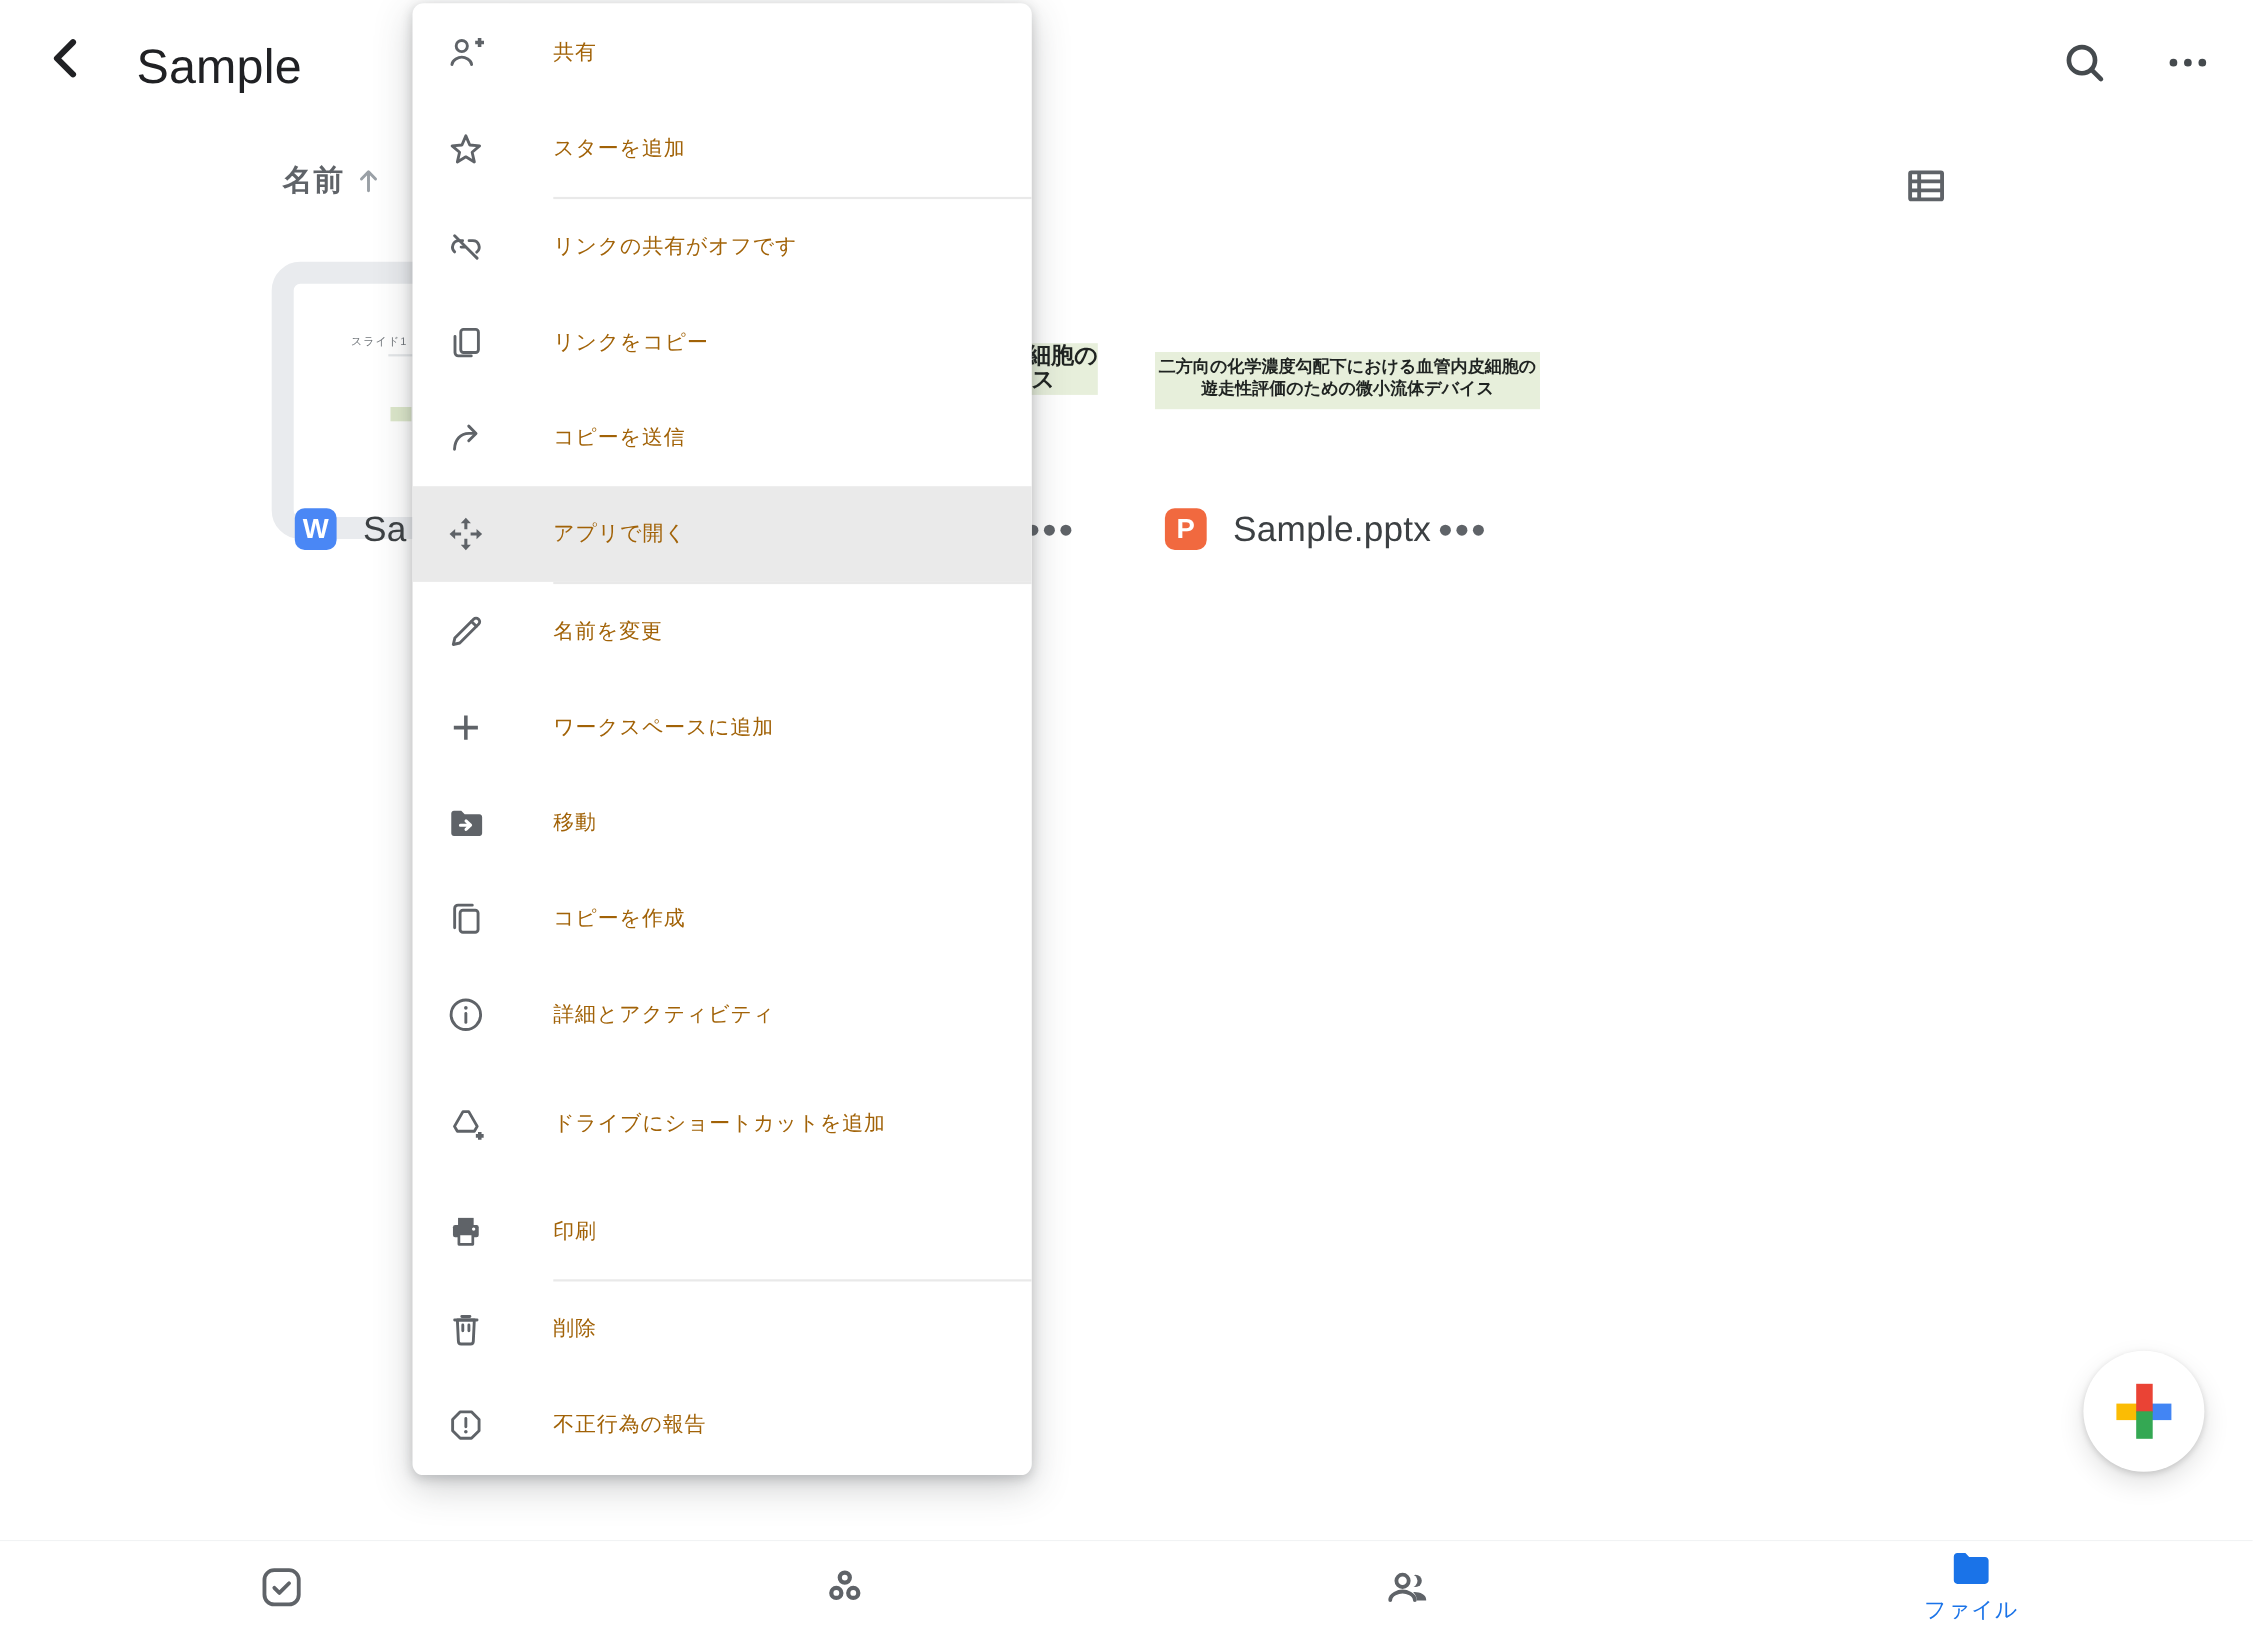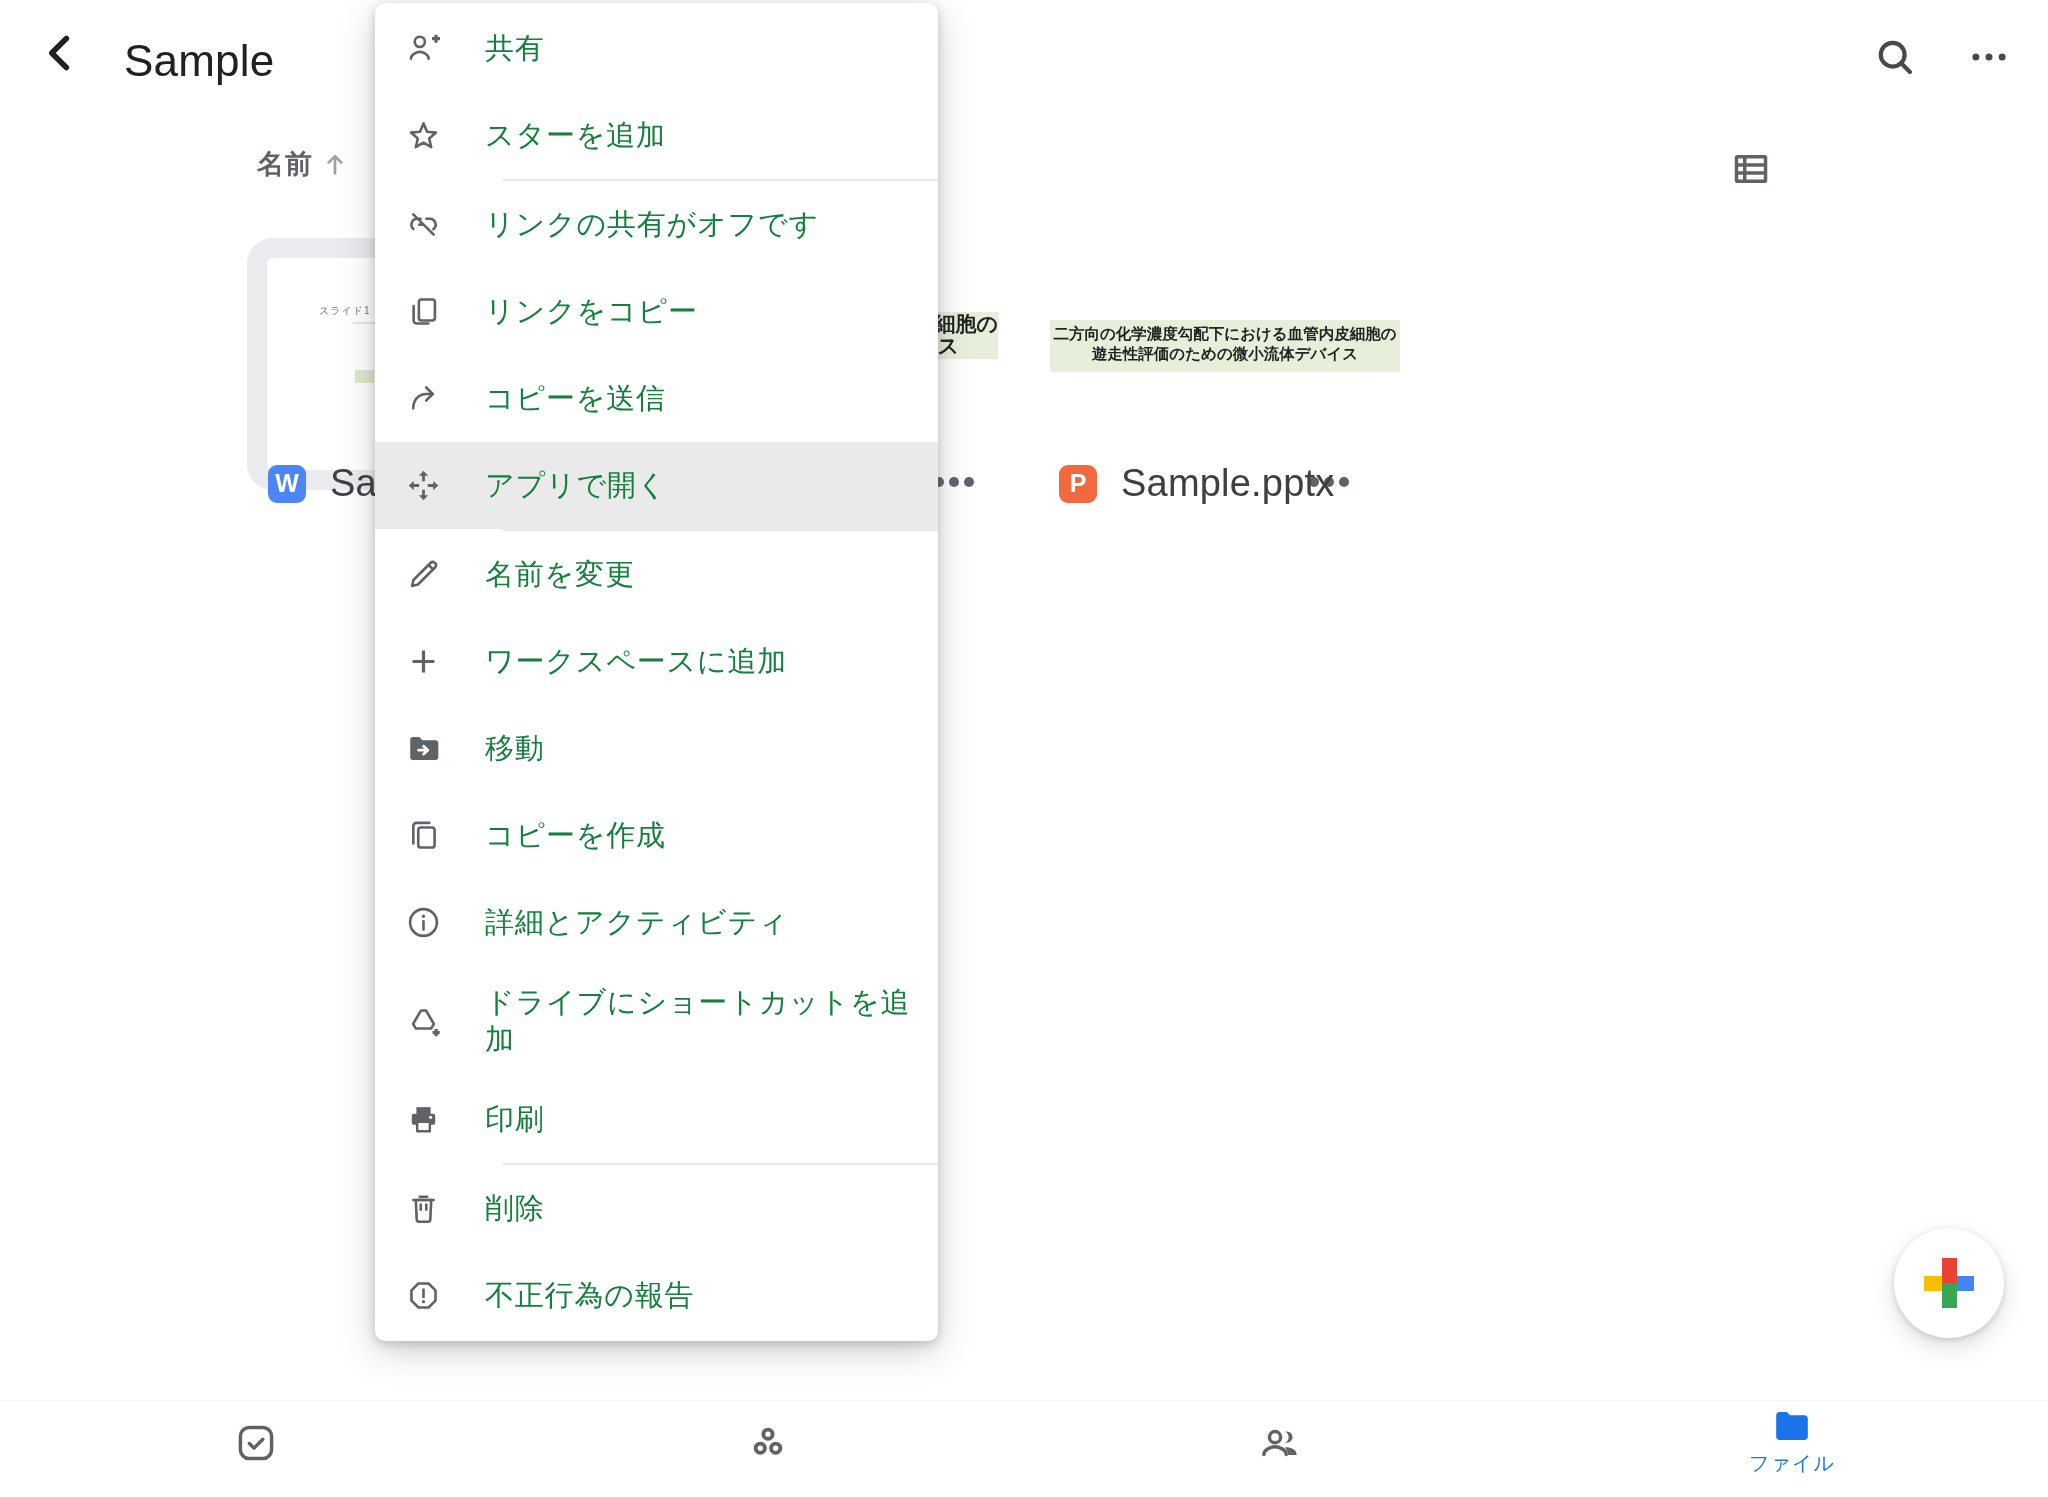--- a/index.html
+++ b/index.html
@@ -30,32 +30,32 @@
   .t2box div{font-size:21px;line-height:22px;white-space:nowrap;text-align:right}
   .t2box .l2{padding-right:39px}
   .t3box{left:1050px;top:320px;width:350px;height:48px;text-align:center;padding-top:4px}
   .t3box div{font-size:15.5px;line-height:20px;letter-spacing:0}
 
   .name-row{display:flex;align-items:center;z-index:1}
   .badge{width:38px;height:38px;border-radius:9px;display:flex;align-items:center;justify-content:center;
     color:#fff;font-weight:700;font-size:25px}
   .badge.word{background:#4a87f5}
   .badge.ppt{background:#f1693f}
-  .fname{font-size:38px;color:#3c4043;margin-left:24px;letter-spacing:.2px}
+  .fname{font-size:32px;color:#3c4043;margin-left:24px;letter-spacing:.2px}
   .dots3{display:flex;gap:5px;align-items:center}
   .dots3 i{width:10px;height:10px;border-radius:50%;background:#5f6368;display:block}
 
   
   #menu{left:375px;top:3px;width:563px;background:#fff;border-radius:10px;z-index:50;
     padding:2px 0;overflow:hidden;
     box-shadow:0 3px 10px rgba(60,64,67,.22),0 10px 34px rgba(60,64,67,.25)}
   .mi{height:87px;display:flex;align-items:center;padding-left:28px}
   .mi.tall{height:110px}
   .mi .ic{width:40px;display:flex;justify-content:center;flex:none}
-  .mi .lbl{margin-left:42px;font-size:29px;color:#15803d;letter-spacing:.8px;line-height:37px}
+  .mi .lbl{margin-left:60px;font-size:19px;color:#a16207;letter-spacing:.8px;line-height:37px}
   .mi.hl{background:#eaeaea}
   .mdiv{height:2px;background:#e9e9e9;margin-left:128px}
   .mi svg{width:37px;height:37px;stroke:#5f6368;stroke-width:1.7;fill:none;
     stroke-linecap:round;stroke-linejoin:round}
   .mi svg .fill,.nav svg .fill{fill:#5f6368;stroke:none}
   .mi svg .wfill{fill:#fff;stroke:none}
   .mi svg .wstroke{stroke:#fff;stroke-width:1.8}
   .mi svg .thick{stroke-width:2.1}
   .mi svg .butt{stroke-linecap:butt}
 

